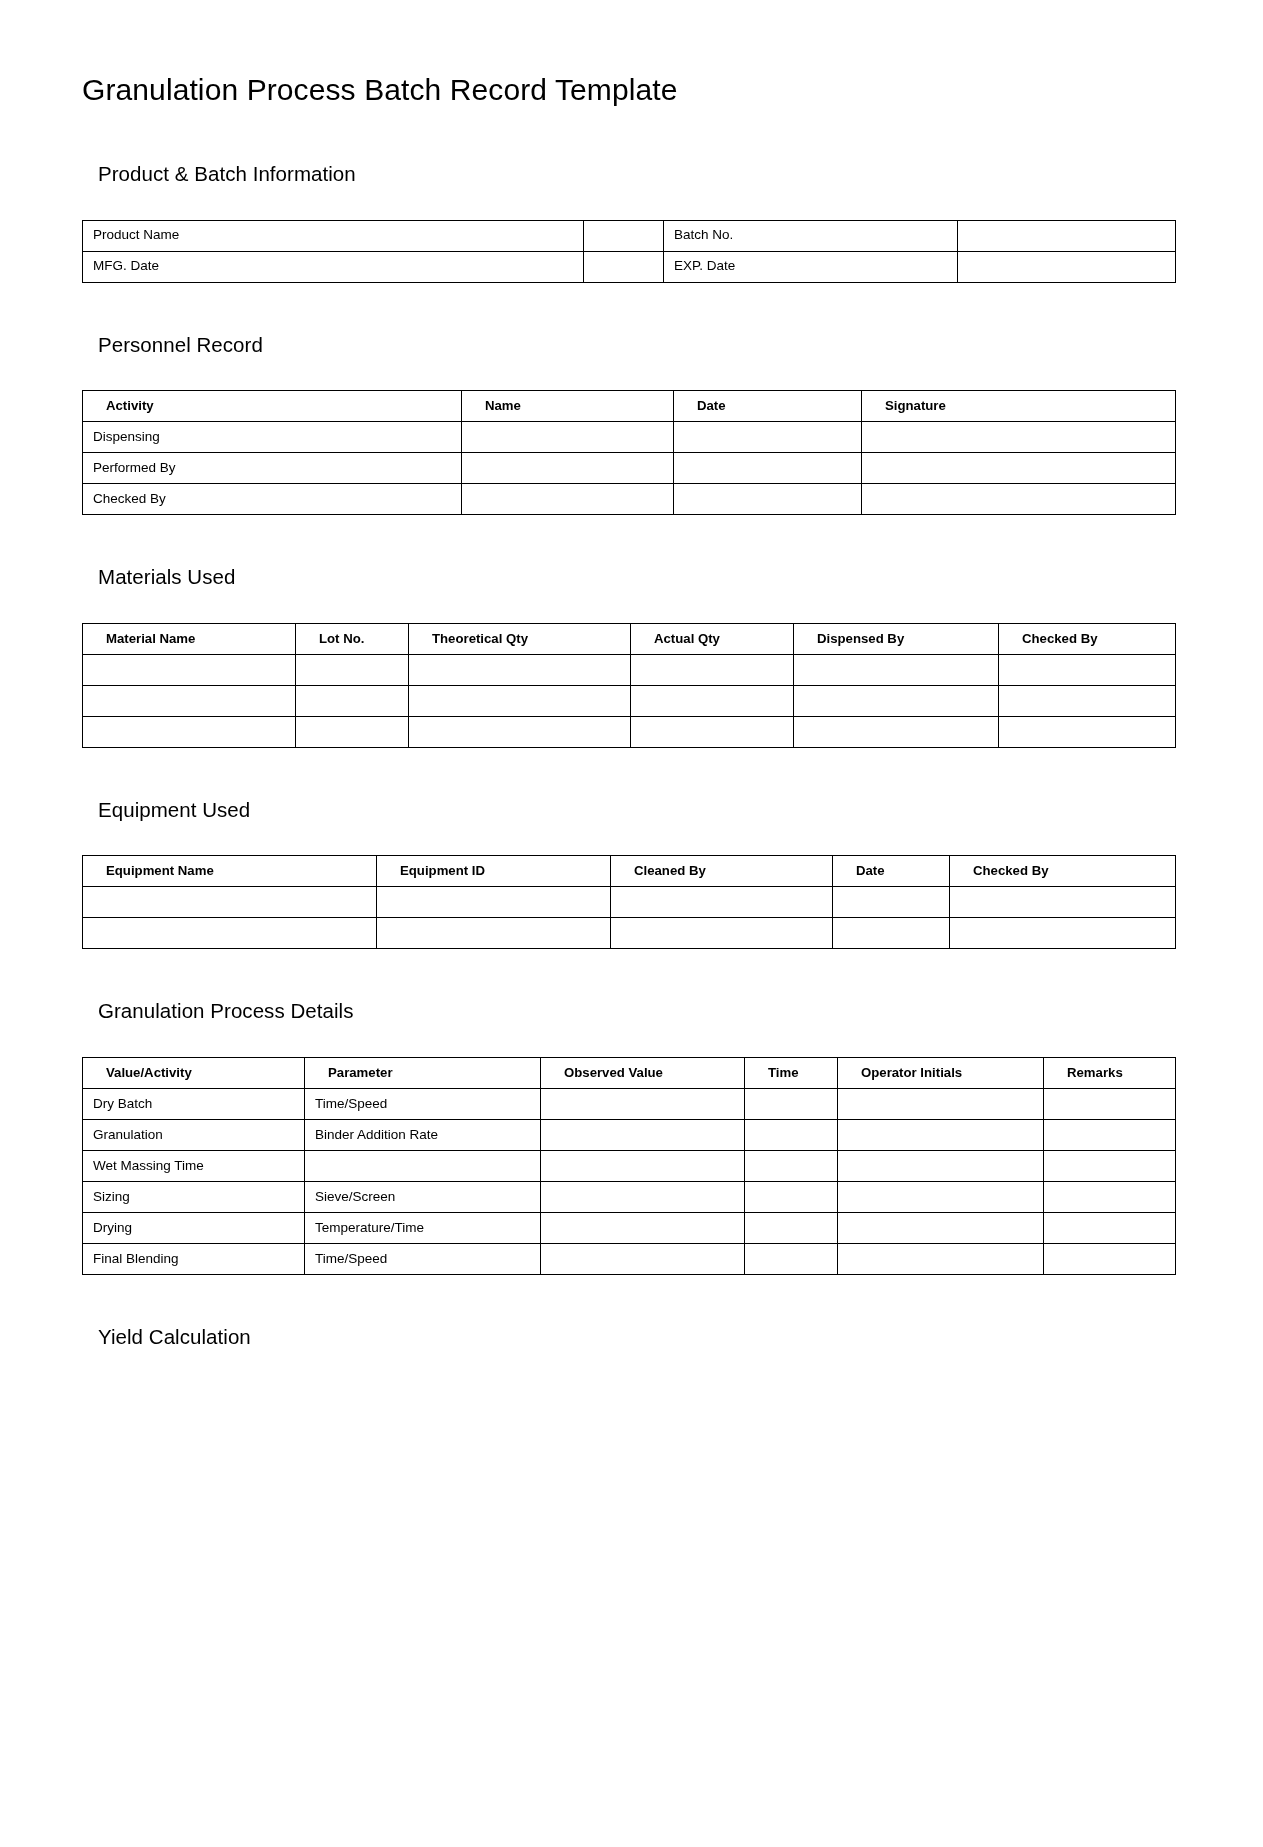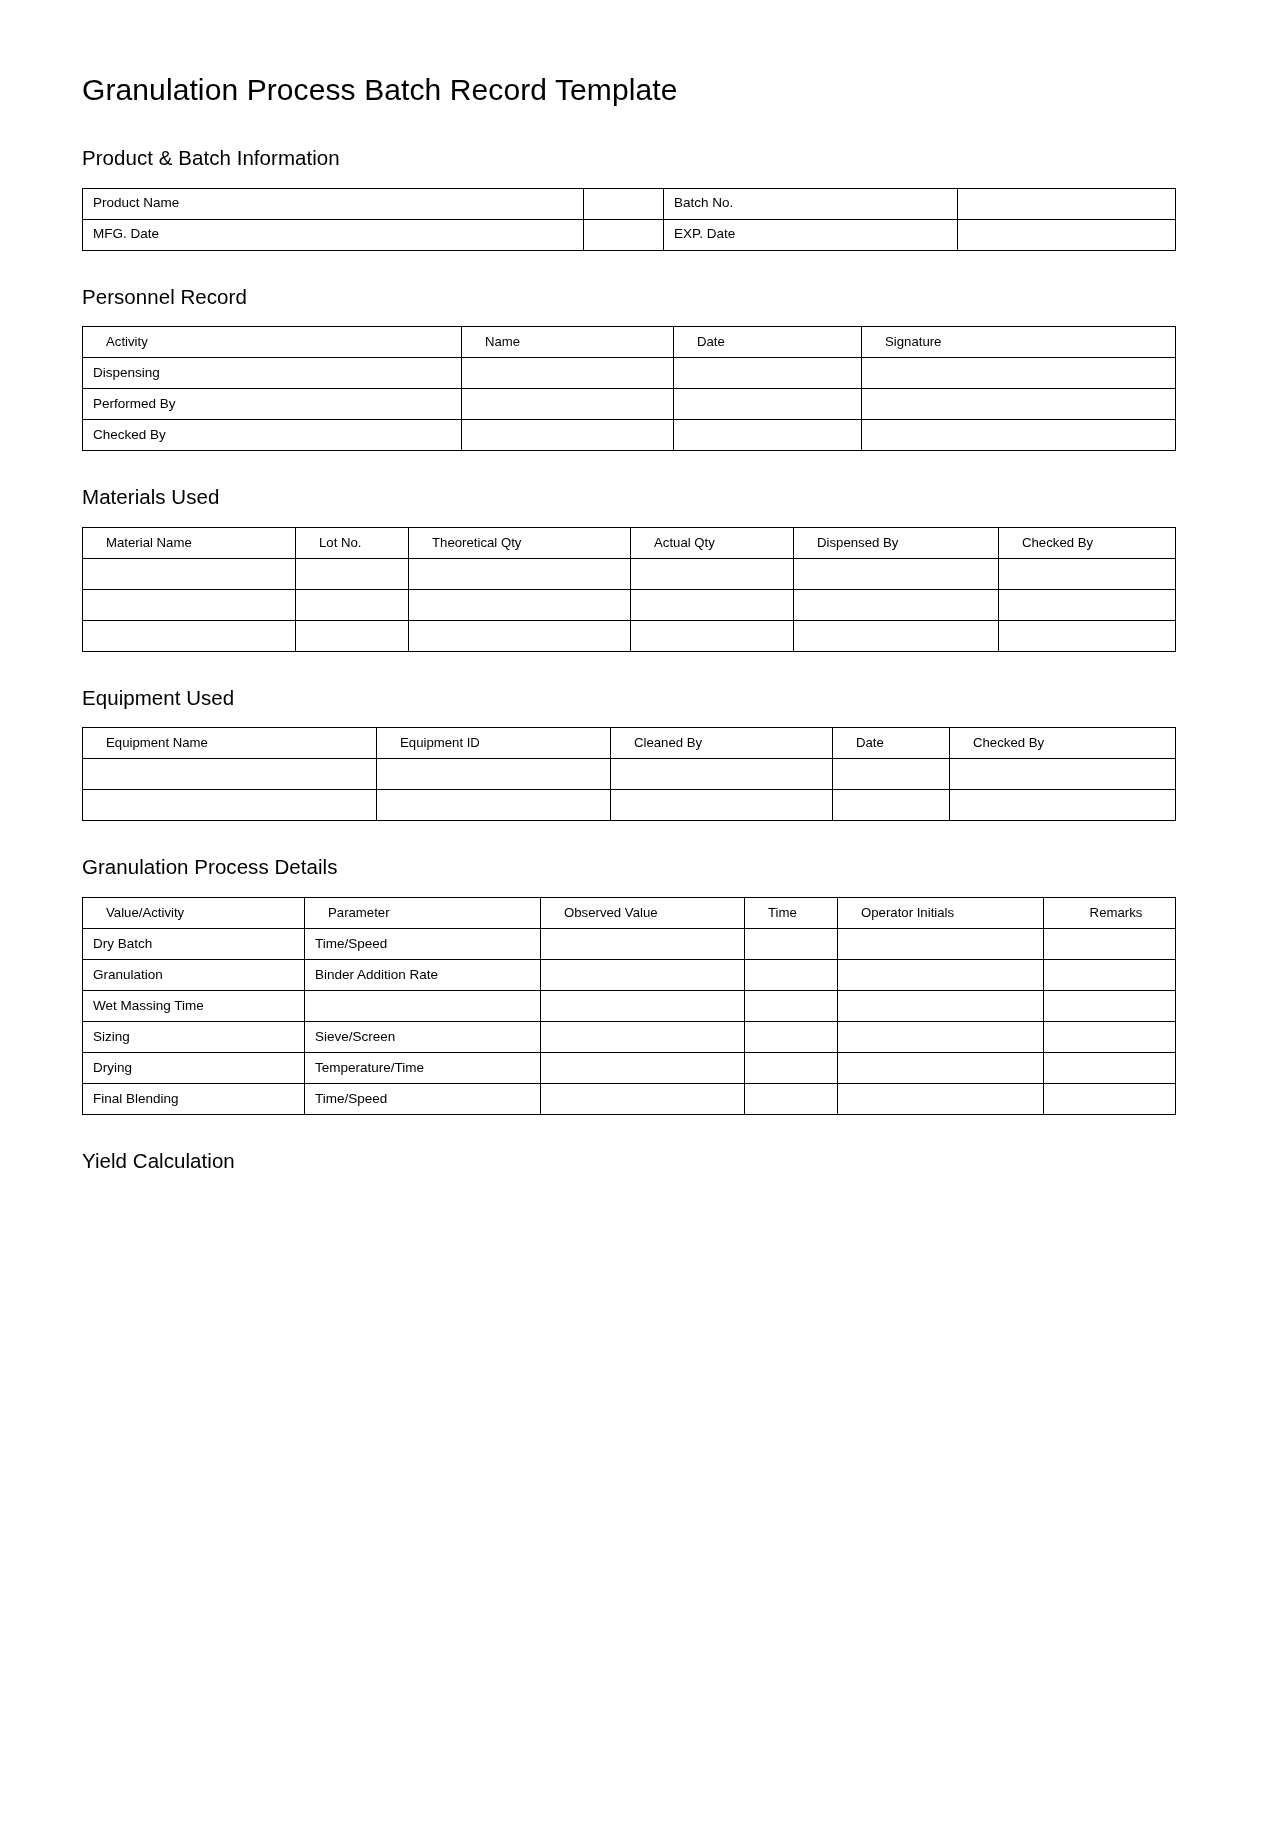--- a/index.html
+++ b/index.html
@@ -29,21 +29,21 @@
     line-height: 1.2;
     margin: 0 0 0 0;
     padding-top: 10px;
     letter-spacing: 0.1px;
     color: #000;
   }
   .section-heading {
     font-size: 20.5px;
     font-weight: normal;
     line-height: 1.2;
-    margin: 0;
+    margin: 16px;
     color: #000;
     letter-spacing: 0.05px;
   }
   .sec-gap-1 { height: 38px; }
   .tbl-gap   { height: 17px; }
   .sec-gap   { height: 34px; }
 
   table.grid {
     border-collapse: collapse;
     table-layout: fixed;
@@ -54,21 +54,21 @@
     border: 1.1px solid #000;
     padding: 0 10px;
     text-align: left;
     vertical-align: middle;
     font-size: 13.5px;
     line-height: 1.25;
     word-wrap: break-word;
     overflow: hidden;
   }
   table.grid th {
-    font-weight: normal;
+    font-weight: bold;
     font-size: 13.2px;
     height: 30px;
     padding-left: 23px;
   }
   table.grid td {
     font-weight: normal;
     height: 30px;
   }
   
   .t-info td { height: 29px; font-weight: bold; font-size: 13.2px; }
@@ -268,21 +268,21 @@
         <col style="width:206px">
         <col style="width:132px">
     </colgroup>
     <thead>
       <tr>
         <th>Value/Activity</th>
         <th>Parameter</th>
         <th>Observed Value</th>
         <th>Time</th>
         <th>Operator Initials</th>
-        <th style="text-align:center">Remarks</th>
+        <th style="">Remarks</th>
       </tr>
     </thead>
     <tbody>
       <tr>
         <td>Dry Batch</td>
         <td>Time/Speed</td>
         <td></td>
         <td></td>
         <td></td>
         <td></td>

